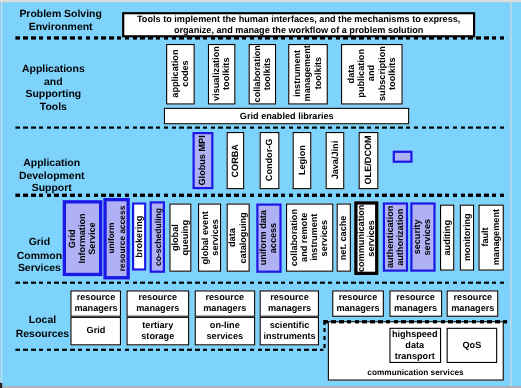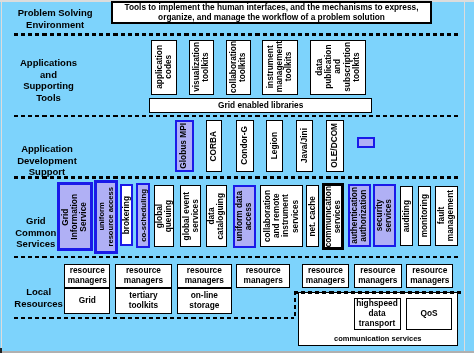--- a/index.html
+++ b/index.html
@@ -39,21 +39,21 @@
 Services</div>
     <div class="rowlabel" style="left:-21.4px;top:286.4px;width:120px;">Local
 Resources</div>
     <div class="dash" style="left:14px;top:33.4px;width:447px;"></div>
     <div class="dash" style="left:14px;top:114.6px;width:447px;"></div>
     <div class="dash" style="left:14px;top:176.3px;width:447px;"></div>
     <div class="dash" style="left:14px;top:256.1px;width:447px;"></div>
     <div class="dash" style="left:14px;top:316.7px;width:280px;"></div>
     <div class="dash" style="left:294px;top:291.3px;width:167px;"></div>
     <div class="dashv" style="left:293.5px;top:291.3px;height:27.5px;"></div>
-    <div class="box" style="left:111px;top:1px;width:321px;height:23px;border-width:2px;">
+    <div class="box" style="left:111px;top:11px;width:321px;height:23px;border-width:2px;">
       <div class="htxt" style="font-size:8.3px;line-height:9.7px;">Tools to implement the human interfaces, and the mechanisms to express,
 organize, and manage the workflow of a problem solution</div>
     </div>
     <div class="box" style="left:151px;top:39.5px;width:25.5px;height:55px;">
       <div class="vtxt">
         <span>application
 codes</span>
       </div>
     </div>
     <div class="box" style="left:188.5px;top:39.5px;width:25.5px;height:55px;">
@@ -221,33 +221,37 @@
     </div>
     <div class="box" style="left:64.1px;top:287.9px;width:46.3px;height:25.7px;">
       <div class="htxt">Grid</div>
     </div>
     <div class="box" style="left:114.9px;top:263.6px;width:57.1px;height:24.3px;">
       <div class="htxt">resource
 managers</div>
     </div>
     <div class="box" style="left:114.9px;top:287.9px;width:57.1px;height:25.7px;">
       <div class="htxt">tertiary
-toolkits</div>
+storage</div>
     </div>
     <div class="box" style="left:176.8px;top:263.6px;width:55.1px;height:24.3px;">
       <div class="htxt">resource
 managers</div>
     </div>
     <div class="box" style="left:176.8px;top:287.9px;width:55.1px;height:25.7px;">
       <div class="htxt">on-line
-storage</div>
+services</div>
     </div>
     <div class="box" style="left:235.9px;top:263.6px;width:54.6px;height:24.3px;">
       <div class="htxt">resource
 managers</div>
+    </div>
+    <div class="box" style="left:235.9px;top:287.9px;width:54.6px;height:25.7px;">
+      <div class="htxt">scientific
+instruments</div>
     </div>
     <div class="box" style="left:301.8px;top:263.6px;width:47.3px;height:24.3px;">
       <div class="htxt">resource
 managers</div>
     </div>
     <div class="box" style="left:353.7px;top:263.6px;width:48.2px;height:24.3px;">
       <div class="htxt">resource
 managers</div>
     </div>
     <div class="box" style="left:406.3px;top:263.6px;width:47.1px;height:24.3px;">

